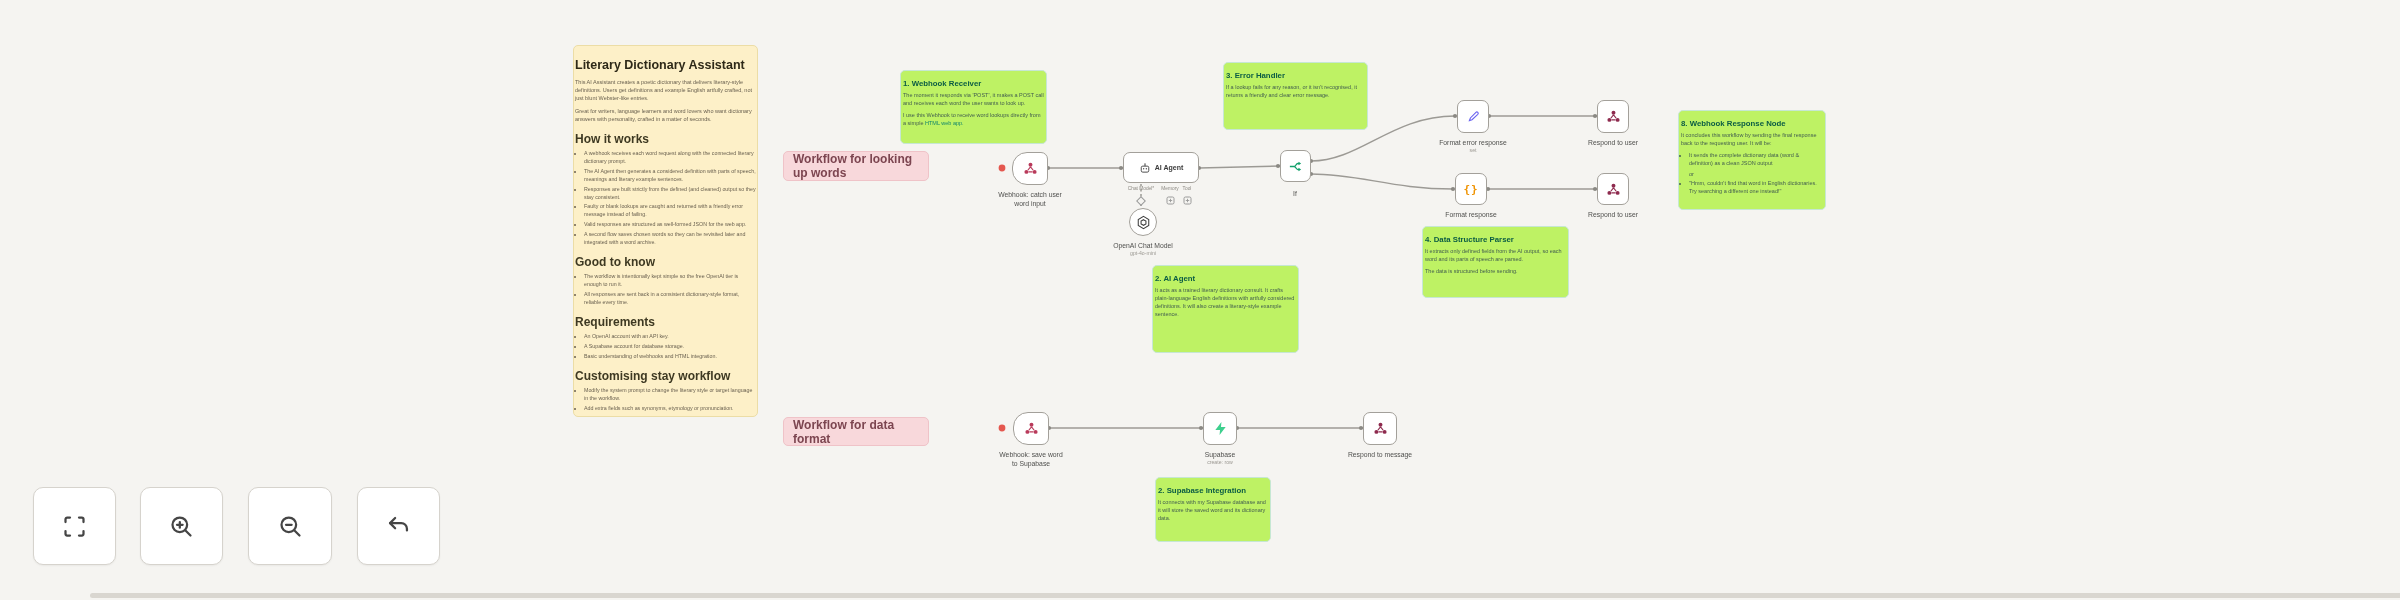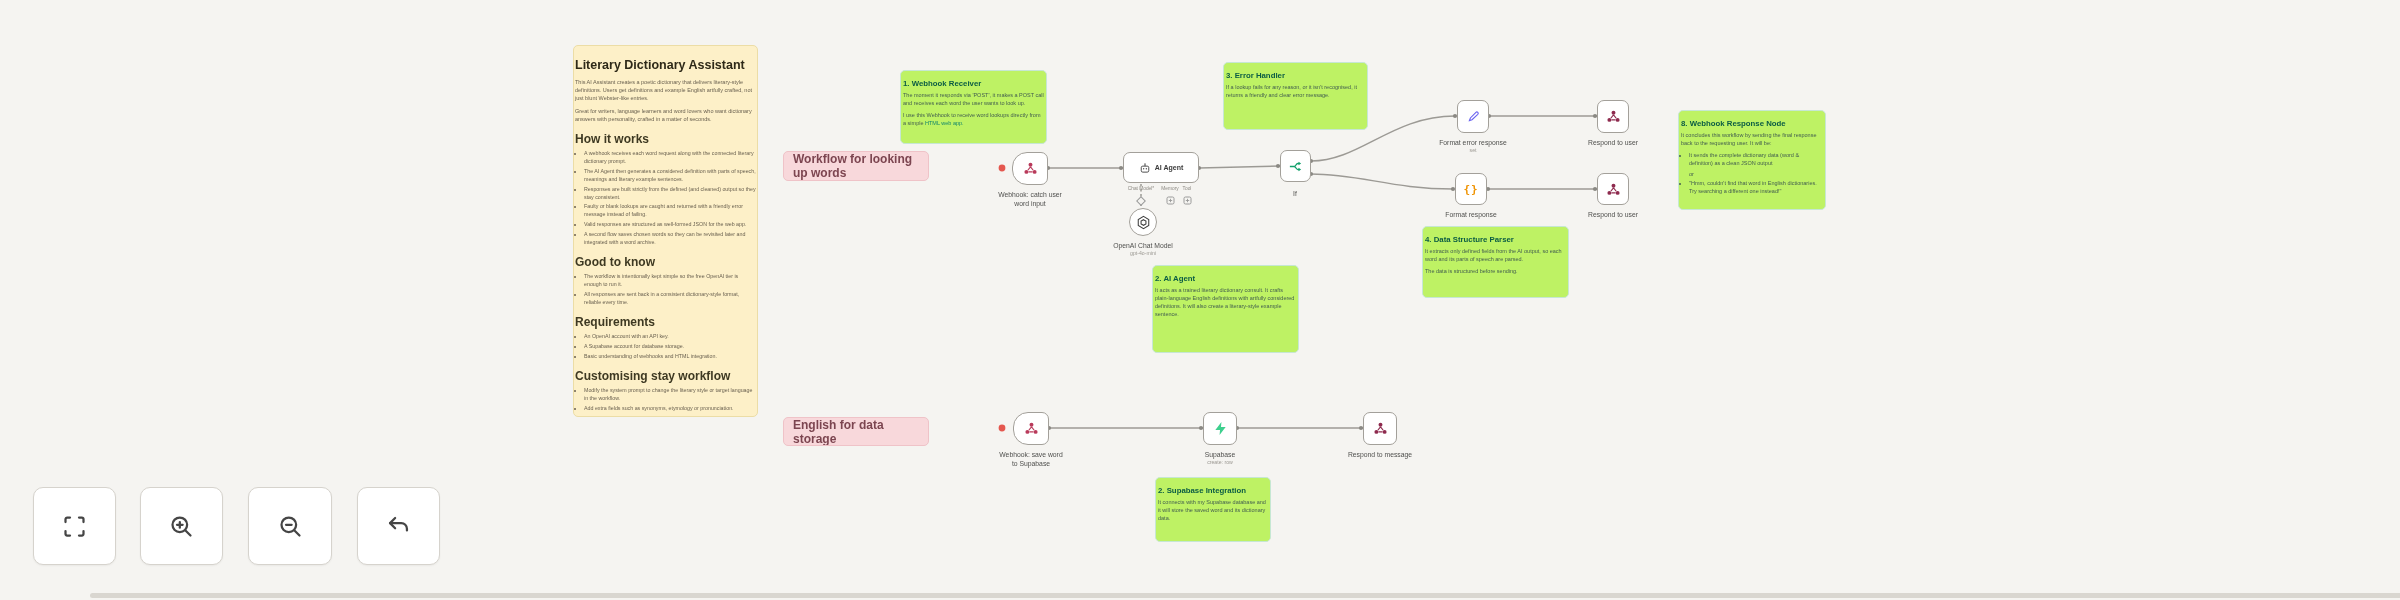--- a/index.html
+++ b/index.html
@@ -70,21 +70,21 @@
       <li>Modify the system prompt to change the literary style or target language in the workflow.</li>
       <li>Add extra fields such as synonyms, etymology or pronunciation.</li>
 
     </ul>
   </div>
 
   <div class="sticky pink" style="left:783px;top:151px;width:146px;height:30px;">
     <span class="plabel">Workflow for looking up words</span>
   </div>
   <div class="sticky pink" style="left:783px;top:417px;width:146px;height:29px;">
-    <span class="plabel">English for data storage</span>
+    <span class="plabel">Workflow for data format</span>
   </div>
 
   <div class="sticky green" style="left:900px;top:70px;width:147px;height:74px;">
     <h3>1. Webhook Receiver</h3>
     <p>The moment it responds via 'POST', it makes a POST call and receives each word the user wants to look up.</p>
     <p><span>I use this Webhook to receive word lookups directly from a simple</span> <span class="link">HTML web app.</span></p>
   </div>
 
   <div class="sticky green" style="left:1223px;top:62px;width:145px;height:68px;">
     <h3>3. Error Handler</h3>

